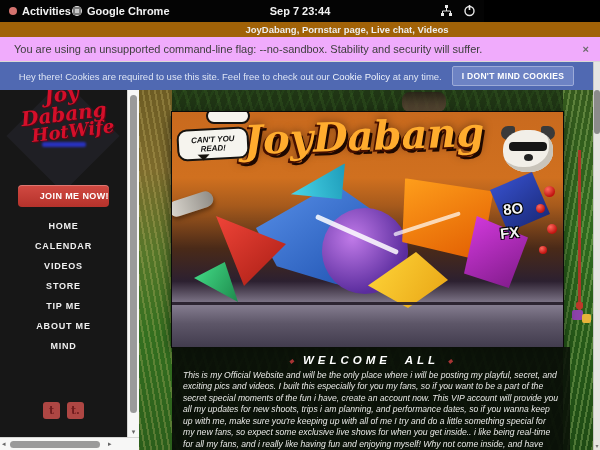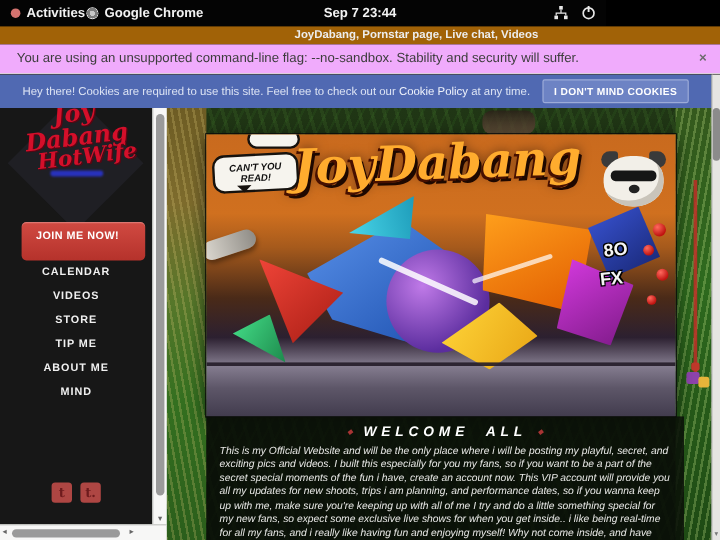--- a/index.html
+++ b/index.html
@@ -1,19 +1,19 @@
 <!DOCTYPE html>
 <html><head>
 <meta charset="utf-8">
 <style>
   html,body{margin:0;padding:0;background:#1a1a1a;font-family:"Liberation Sans",sans-serif;}
   .screen{position:relative;width:600px;height:450px;overflow:hidden;background:#000;}
 
   
-  .topbar{position:absolute;left:0;top:0;width:484px;height:22px;background:#040404;color:#f2f2f2;padding-left:21px;}
+  .topbar{position:absolute;left:0;top:0;width:484px;height:22px;background:#040404;color:#f2f2f2;}
   .topbar .item{position:absolute;top:0;height:22px;line-height:22px;font-size:11px;font-weight:bold;}
   .act-dot{position:absolute;left:9px;top:7px;width:8px;height:8px;border-radius:50%;background:#d4736f;}
   .activities{left:22px;}
   .chrome-ic{position:absolute;left:72px;top:6px;width:10px;height:10px;border-radius:50%;
     background:radial-gradient(circle at 50% 50%, #c9c9c9 0 30%, #7d7d7d 31% 62%, #e6e6e6 63% 100%);}
   .appname{left:87px;}
   .clock{left:0;width:600px;text-align:center;}
   .sysicons{position:absolute;right:8px;top:4px;display:flex;gap:10px;}
   .sysicons svg{display:block;}
 
@@ -62,23 +62,23 @@
 
   
   .sidebar{position:absolute;left:0;top:28px;width:127px;height:347px;background:#171717;overflow:hidden;}
   .logo-diamond{position:absolute;left:23px;top:6px;width:80px;height:80px;background:#1f1f24;transform:rotate(45deg);}
   .logo{position:absolute;left:0;top:-6px;width:127px;text-align:center;transform:rotate(-7deg);
     font-family:"DejaVu Serif",serif;font-style:italic;font-weight:bold;color:#d40f2a;
     text-shadow:1px 1px 0 #5a0512;}
   .logo .l1{font-size:20px;line-height:20px;}
   .logo .l2{font-size:18px;line-height:16px;margin-left:14px;}
   .logo-link{position:absolute;left:42px;top:52px;width:44px;height:5px;background:#2a35d8;border-radius:2px;filter:blur(1px);opacity:.85;}
-  .join-btn{position:absolute;left:18px;top:95px;width:91px;height:32px;border-radius:4px;
+  .join-btn{position:absolute;left:18px;top:95px;width:91px;height:22px;border-radius:4px;
     background:linear-gradient(180deg,#d14a42 0%,#b5322b 100%);box-shadow:inset 0 1px 0 rgba(255,255,255,.25);
-    color:#fff;font-size:9px;font-weight:bold;text-align:left;line-height:22px;letter-spacing:.4px;padding-left:12px;}
+    color:#fff;font-size:9px;font-weight:bold;text-align:right;line-height:22px;letter-spacing:.4px;}
   .menu{position:absolute;left:0;top:126px;width:127px;}
   .menu .mi{height:20px;line-height:20px;text-align:center;color:#f0f0f0;font-size:9px;font-weight:bold;letter-spacing:.8px;}
   .social{position:absolute;left:0;top:312px;width:127px;display:flex;justify-content:center;gap:7px;}
   .social .sq{width:17px;height:17px;border-radius:3px;background:#ae4643;color:#6e1b1d;
     font-family:"DejaVu Serif",serif;font-weight:bold;font-size:11px;text-align:center;line-height:17px;}
 
   
   .svscroll{position:absolute;left:127px;top:28px;width:12px;height:347px;background:#f7f7f6;border-left:1px solid #d6d6d4;box-sizing:border-box;}
   .svscroll .thumb{position:absolute;left:2px;top:5px;width:7px;height:318px;background:#9a9a9a;border-radius:4px;}
   .svscroll .arr{position:absolute;left:0;bottom:1px;width:11px;text-align:center;color:#666;font-size:7px;}
@@ -191,20 +191,21 @@
 
     <div class="sidebar">
       <div class="logo-diamond"></div>
       <div class="logo">
         <div class="l1">Joy Dabang</div>
         <div class="l2">HotWife</div>
       </div>
       <div class="logo-link"></div>
       <div class="join-btn">JOIN ME NOW!</div>
       <div class="menu">
+        <div class="mi">HOME</div>
         <div class="mi">CALENDAR</div>
         <div class="mi">VIDEOS</div>
         <div class="mi">STORE</div>
         <div class="mi">TIP ME</div>
         <div class="mi">ABOUT ME</div>
         <div class="mi">MIND</div>
       </div>
       <div class="social">
         <div class="sq">t</div>
         <div class="sq">t.</div>

